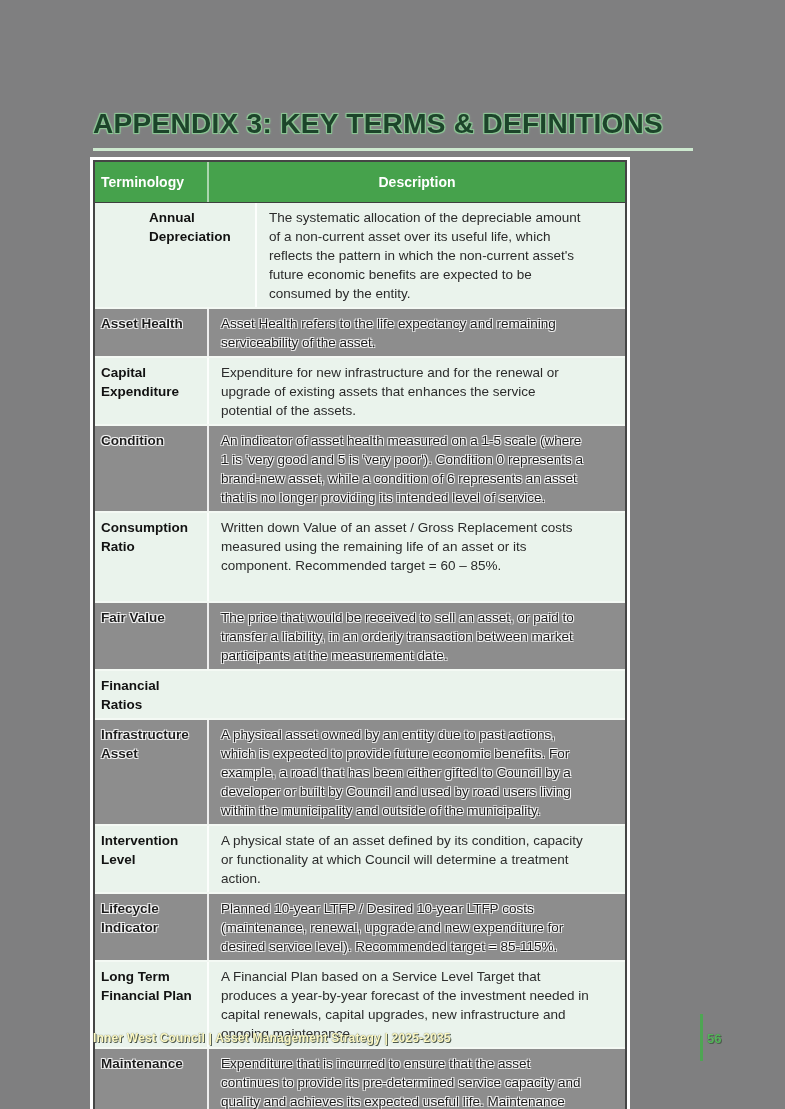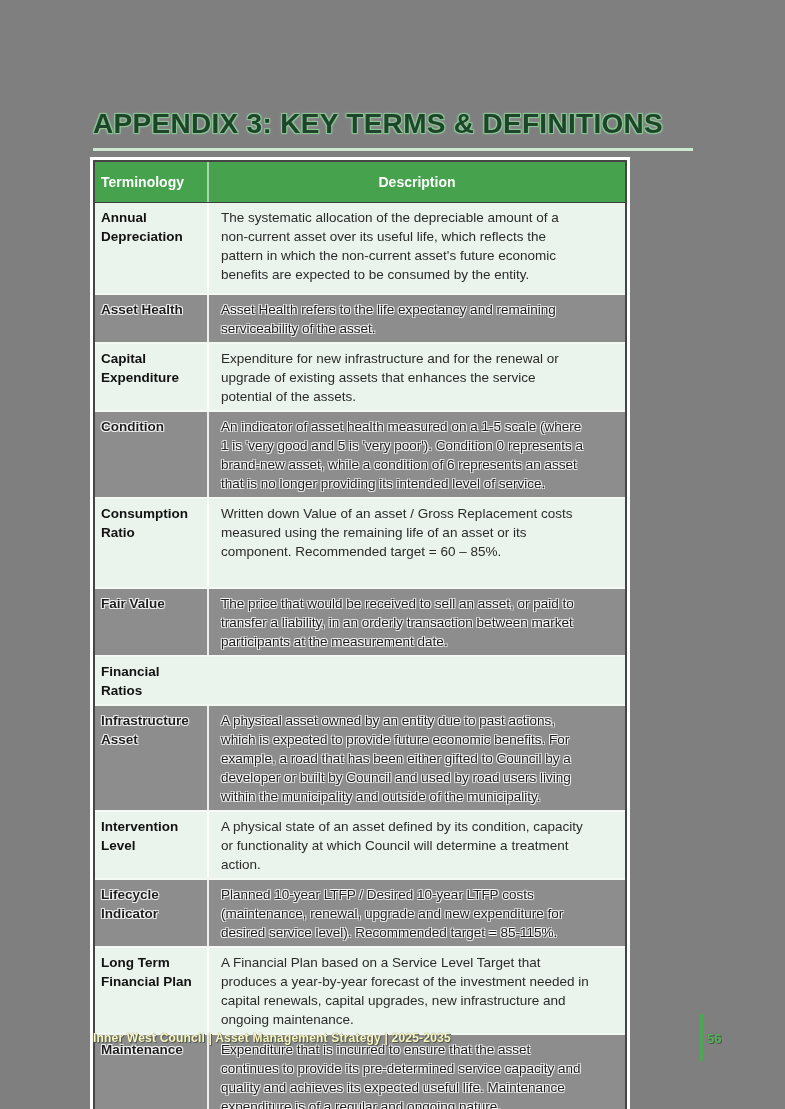--- a/index.html
+++ b/index.html
@@ -50,21 +50,21 @@
   .th-desc{
     justify-content:center;text-align:right;
     border-left:2px solid rgba(255,255,255,.55);
   }
   .row{
     display:grid;grid-template-columns:112px 1fr;
     background:#eaf3ec;
     border-top:2px solid #f4f9f4;
     box-sizing:border-box;
   }
-  .row:first-child{border-top:none;}
+  .row:first-child{border-top:none;margin-left:48px;}
   #tbody .row:nth-child(even){
     background:#8d8d8d;
   }
   #tbody .row:nth-child(even) .cell{
     color:#1c1c1c;
     text-shadow:-1px -1px 0 rgba(255,255,255,.8),1px -1px 0 rgba(255,255,255,.8),
                 -1px 1px 0 rgba(255,255,255,.8),1px 1px 0 rgba(255,255,255,.8);
   }
   .cell{
     font-size:13.5px;line-height:19px;

